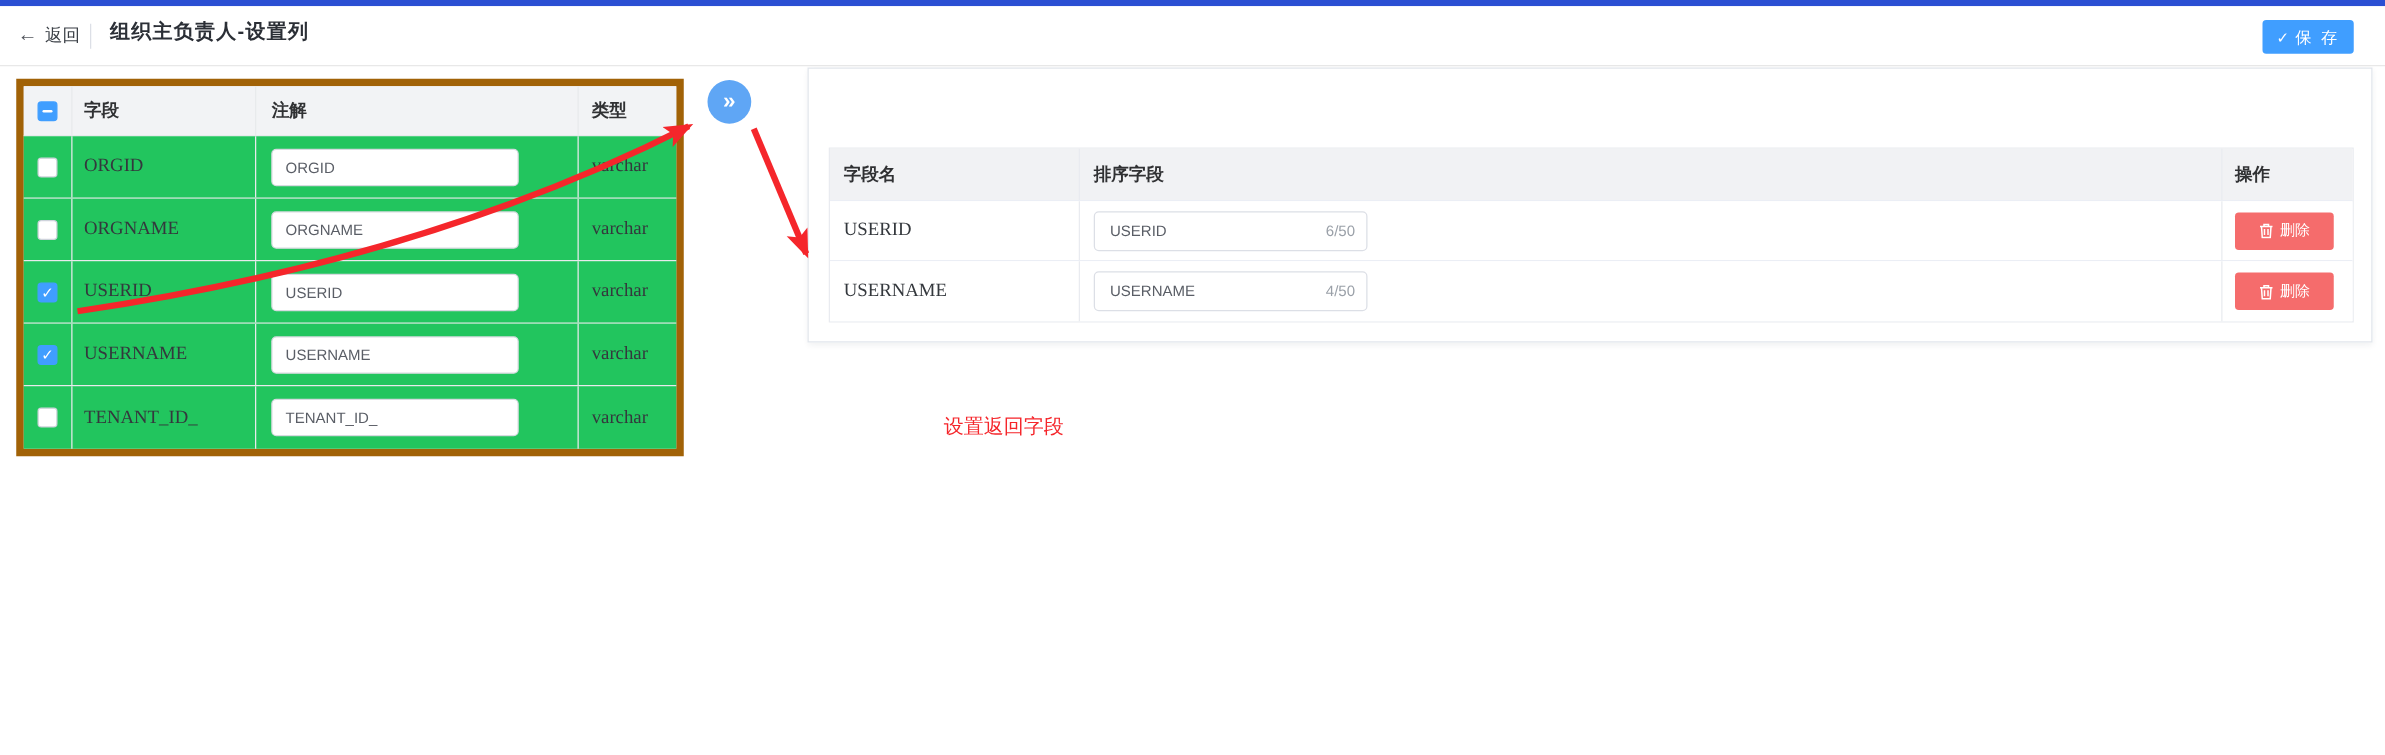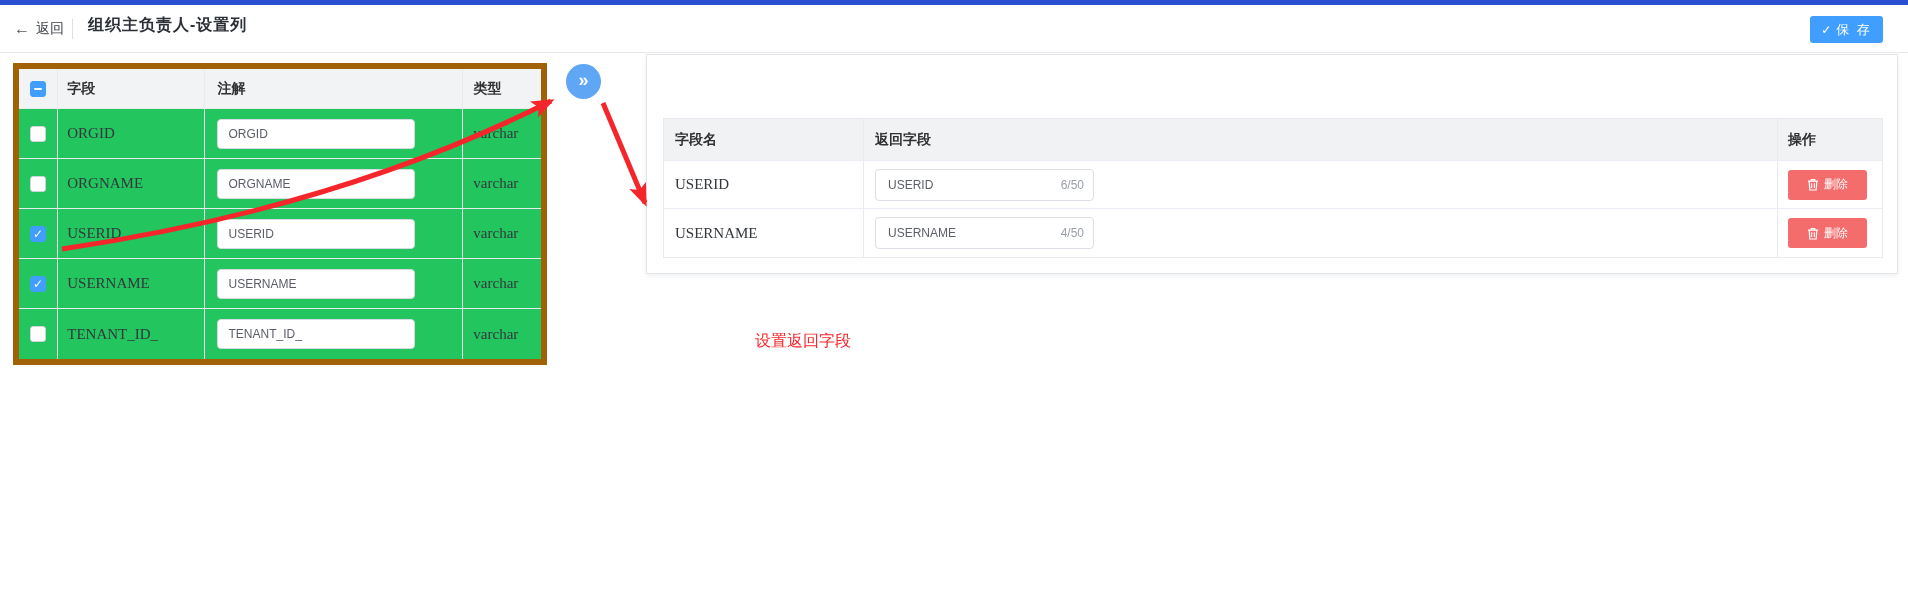--- a/index.html
+++ b/index.html
@@ -181,21 +181,21 @@
 
 <button class="collapse-btn">
   <span>»</span>
 </button>
 
 <div class="card">
 
   <div class="rtable">
     <div class="rrow rhead">
       <div class="rc c-name">字段名</div>
-      <div class="rc c-return" style="padding-left:11px;">返回字段</div>
+      <div class="rc c-return" style="padding-left:11px;">排序字段</div>
       <div class="rc c-op">操作</div>
     </div>
 
     <div class="rrow">
       <div class="rc c-name cell-serif">USERID</div>
       <div class="rc c-return">
         <span class="rinput-wrap">
           <input class="rinput" value="USERID" style="">
           <span class="counter">6/50</span>
         </span>

